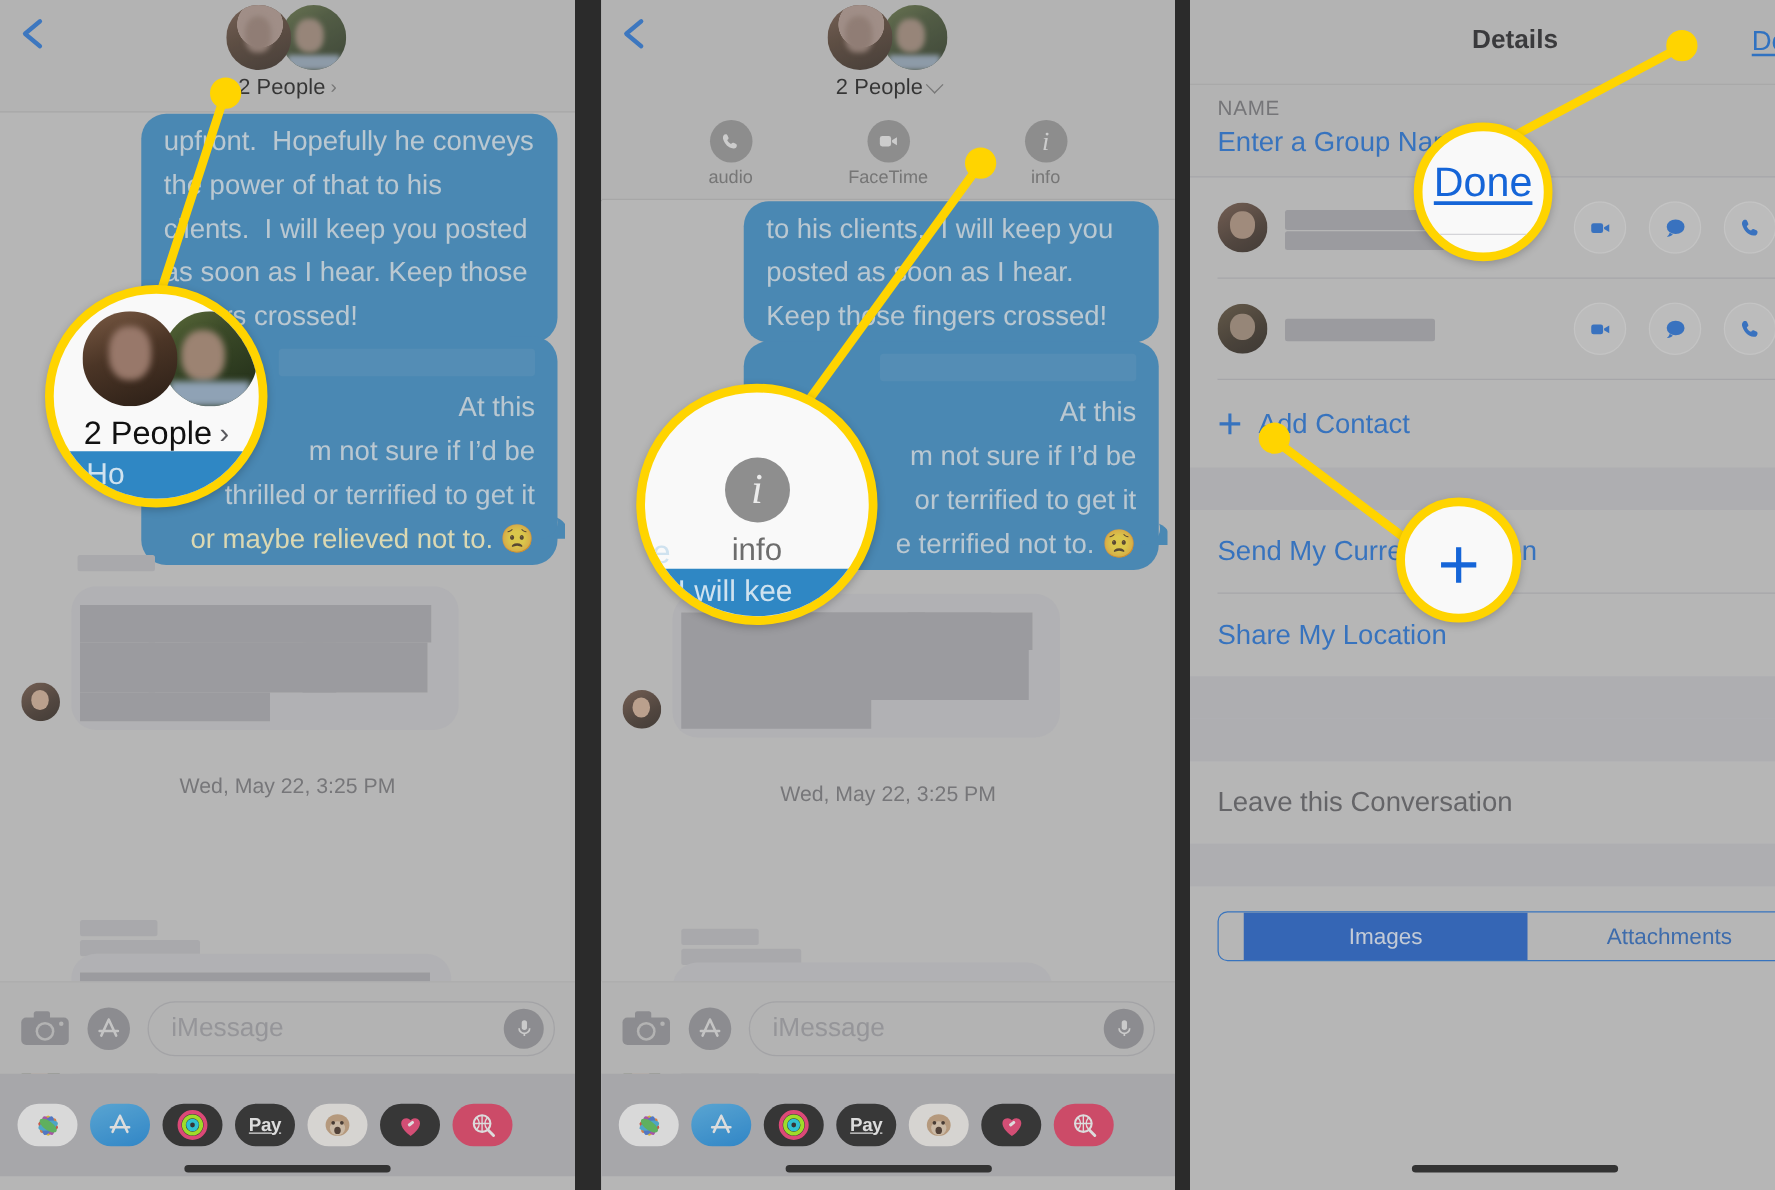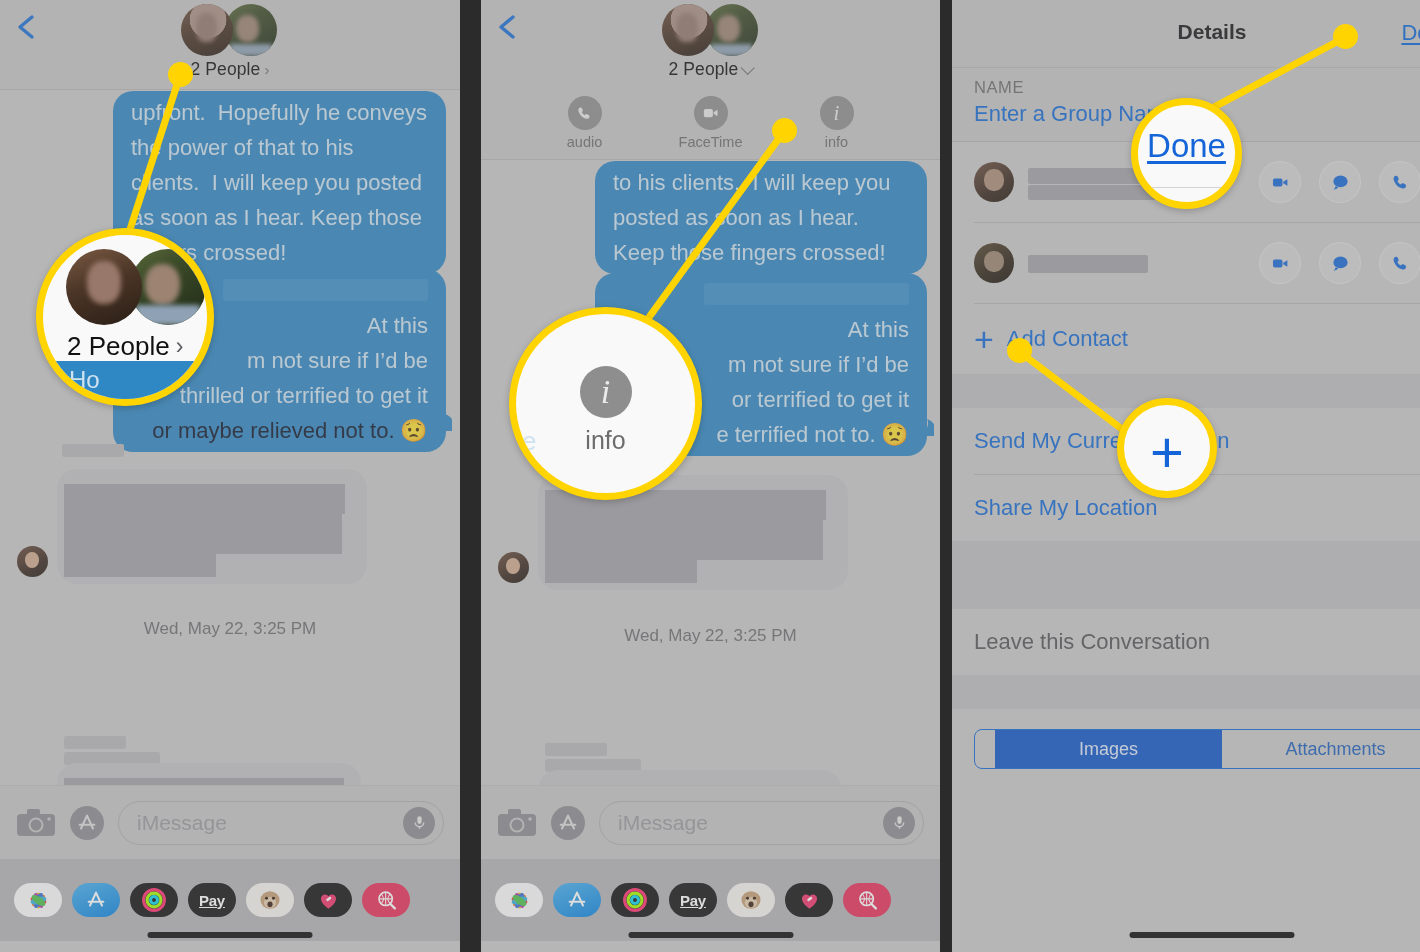--- a/index.html
+++ b/index.html
@@ -200,21 +200,21 @@
 
       <div class="bubble blue" style="left:113px; top:0; width:333px;">
         upfront.&nbsp; Hopefully he conveys the power of that to his clients.&nbsp; I will keep you posted as soon as I hear. Keep those fingers crossed!
       </div>
 
       <div class="bubble blue" style="left:113px; top:178px; width:333px; text-align:right;">
         <span class="redact" style="width:205px;"></span><br>
         <span style="color:#cfe2ef;">At this</span><br>
         <span style="color:#cfe2ef;">m not sure if I’d be</span><br>
         <span style="color:#cfe2ef;">thrilled or terrified to get it</span><br>
-        <span style="color:#0f172a;">or maybe relieved not to. 😟</span>
+        <span style="color:#fef9c3;">or maybe relieved not to. 😟</span>
       </div>
       <div class="blue-tail" style="left:430px; top:318px;"></div>
 
       <div class="blk2" style="left:62px; top:353px; width:62px; height:13px; border-radius:2px;"></div>
       <div class="grey-bubble" style="left:57px; top:378px; width:310px; height:115px;">
         <div class="blk" style="left:7px; top:15px; width:195px; height:30px;"></div>
         <div class="blk" style="left:95px; top:15px; width:160px; height:30px;"></div>
         <div class="blk" style="left:188px; top:15px; width:100px; height:30px;"></div>
         <div class="blk" style="left:7px; top:45px; width:60px; height:40px;"></div>
         <div class="blk" style="left:62px; top:45px; width:150px; height:40px;"></div>
@@ -629,20 +629,21 @@
 
     <div class="leader" style="left:784px; top:128px; width:255px; transform:rotate(126deg);"></div>
     <div class="dot" style="left:772px; top:118px;"></div>
     <div class="magnifier m2">
       <div class="mag-inner">
         <div class="mag-info-circle">
           <span style="font-family:'Liberation Serif',serif; font-size:34px; font-style:italic; color:#ececec; line-height:32px;">i</span>
         </div>
         <div class="mag-info-label">info</div>
         <div class="mag-left-e">e</div>
+        <div class="mag-blue-strip">I will kee</div>
       </div>
     </div>
 
     <div class="leader" style="left:1345px; top:34px; width:212px; transform:rotate(152deg);"></div>
     <div class="dot" style="left:1333px; top:24px;"></div>
     <div class="magnifier m3">
       <div class="mag-inner">
         <div class="mag-done">Done</div>
         <div class="mag-done-line"></div>
       </div>

